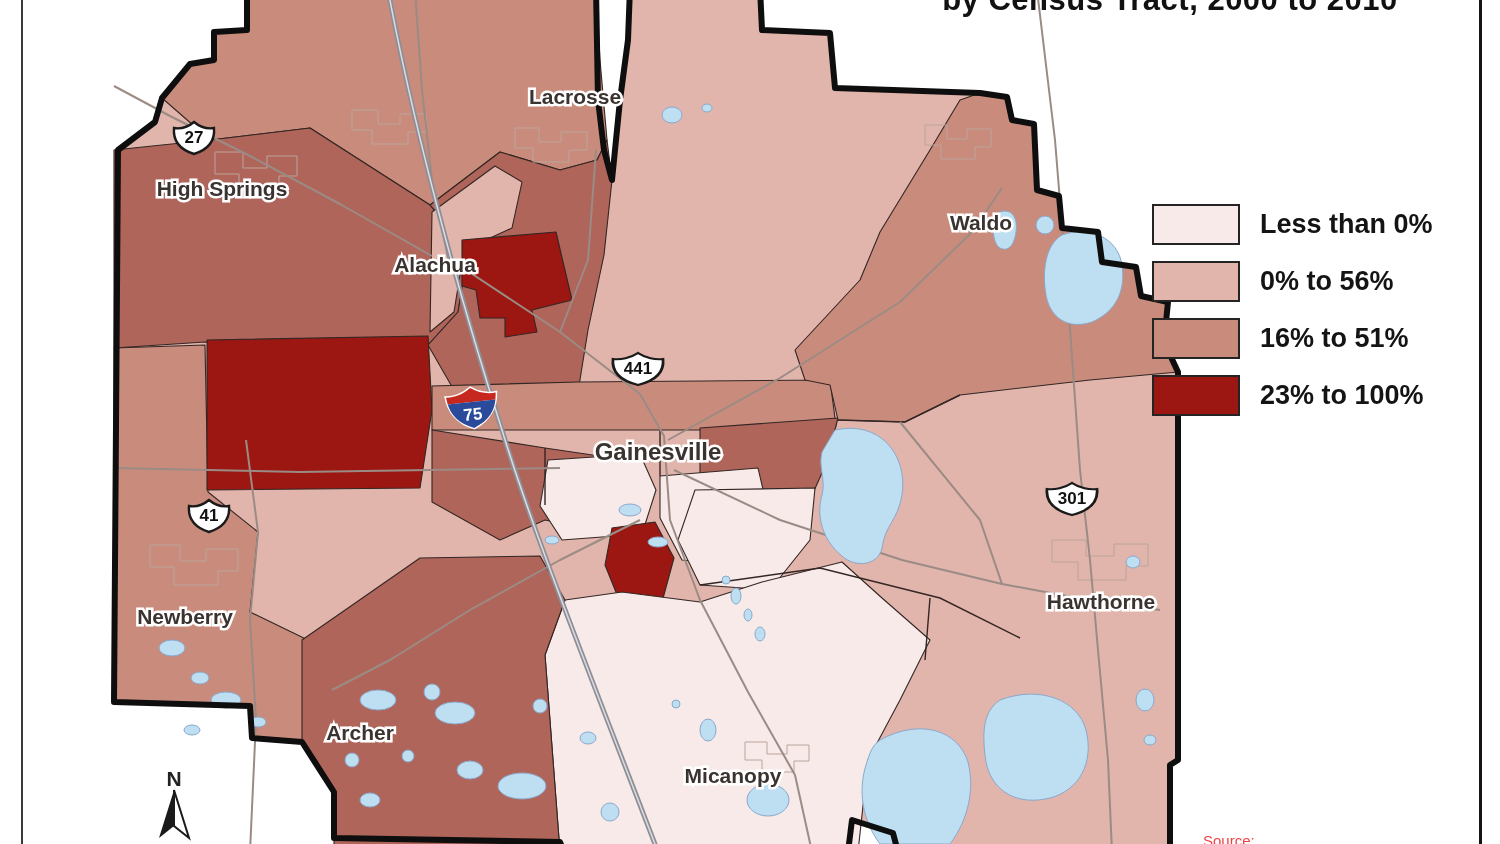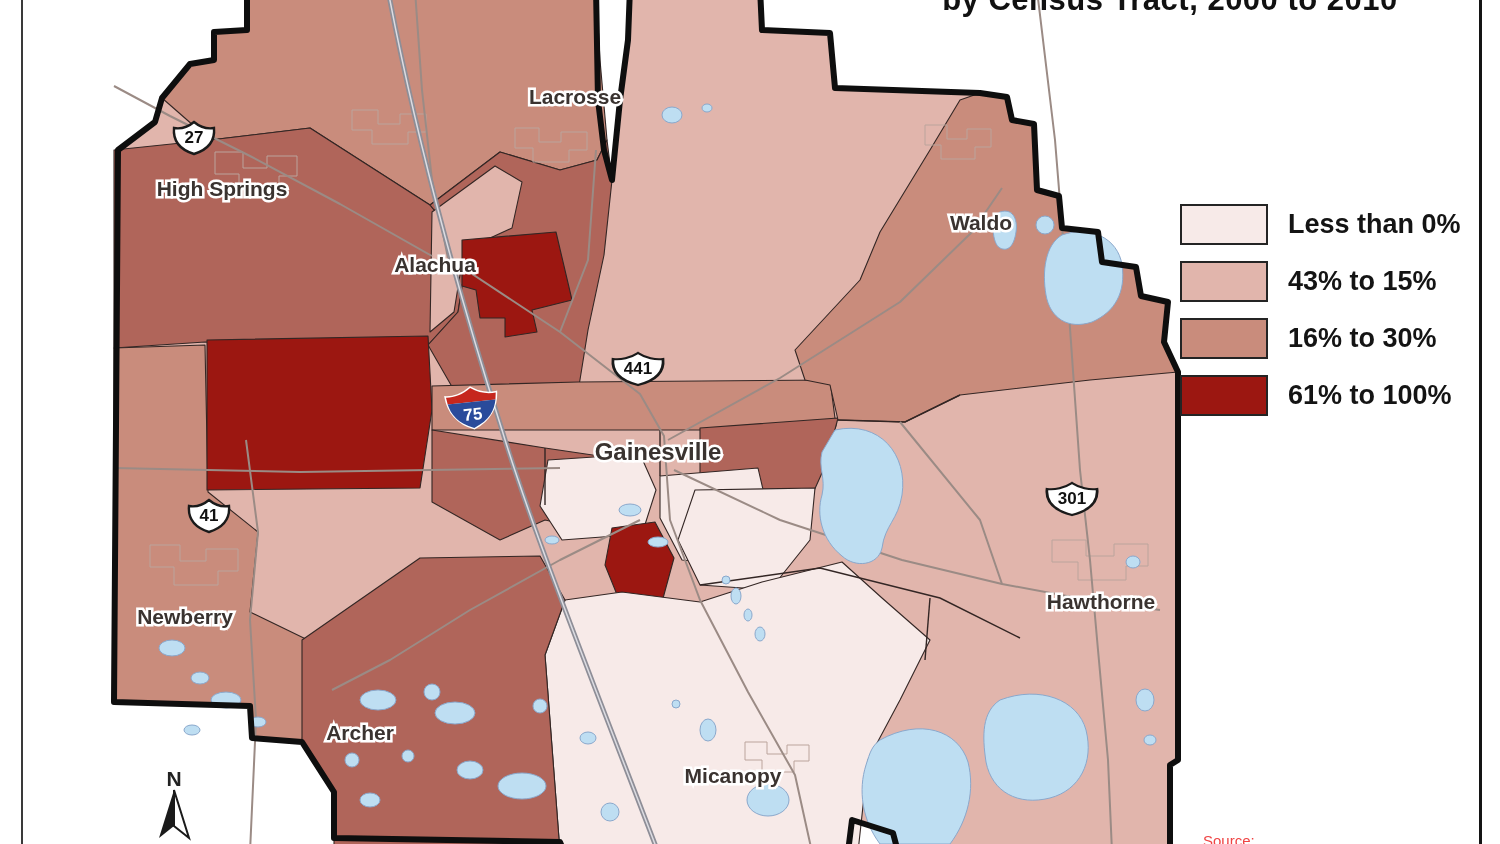--- a/index.html
+++ b/index.html
@@ -6,21 +6,21 @@
   .stage{position:relative;width:1500px;height:844px;overflow:hidden;background:#ffffff;
          font-family:"Liberation Sans", sans-serif;}
   .frame-line{position:absolute;top:0;bottom:0;background:#1c1c1c;}
   .frame-left{left:21px;width:2px;background:#3a3a3a;}
   .frame-right{left:1479px;width:3px;background:#141414;}
   .map-title{position:absolute;top:-18px;left:770px;width:800px;text-align:center;
              font-size:31px;font-weight:bold;color:#111;letter-spacing:.5px;white-space:nowrap;}
   .source-note{position:absolute;left:1203px;top:832px;height:12px;overflow:hidden;
                font-size:15px;color:#ef4444;}
   
-  .legend{position:absolute;left:1180px;top:204px;}
+  .legend{position:absolute;left:1152px;top:204px;}
   .legend-row{display:flex;align-items:center;margin-bottom:16px;height:41px;}
   .swatch{width:88px;height:41px;border:2px solid #242424;box-sizing:border-box;flex:none;}
   .legend-label{margin-left:20px;font-size:27px;font-weight:bold;color:#141414;white-space:nowrap;}
   
   .c0{fill:#f7eae8;} .c1{fill:#e1b5ac;} .c2{fill:#c98c7c;} .c3{fill:#b0655a;} .c4{fill:#9c1711;}
   .tract{stroke:#332624;stroke-width:1.1;stroke-linejoin:round;}
   .tline{fill:none;stroke:#332624;stroke-width:1.4;}
   .cl{fill:none;stroke:#bba49c;stroke-width:1;}
   .road{fill:none;stroke:#9b8b85;stroke-width:2;stroke-linejoin:round;}
   .lake{fill:#bedef2;stroke:#8aa8cc;stroke-width:1;}
@@ -185,29 +185,29 @@
   </svg>
 
   
   <div class="legend">
     <div class="legend-row">
       <span class="swatch" style="background: rgb(247, 234, 232);"></span>
       <span class="legend-label">Less than 0%</span>
     </div>
     <div class="legend-row">
       <span class="swatch" style="background: rgb(225, 181, 172);"></span>
-      <span class="legend-label">43% to 15%</span>
+      <span class="legend-label">0% to 56%</span>
     </div>
     <div class="legend-row">
       <span class="swatch" style="background: rgb(201, 140, 124);"></span>
-      <span class="legend-label">16% to 30%</span>
+      <span class="legend-label">16% to 51%</span>
     </div>
     <div class="legend-row">
       <span class="swatch" style="background: rgb(156, 23, 17);"></span>
-      <span class="legend-label">61% to 100%</span>
+      <span class="legend-label">23% to 100%</span>
     </div>
   </div>
 
   <div class="source-note">Source:</div>
 
   <div class="frame-line frame-left"></div>
   <div class="frame-line frame-right"></div>
 </div>
 
 </body></html>

